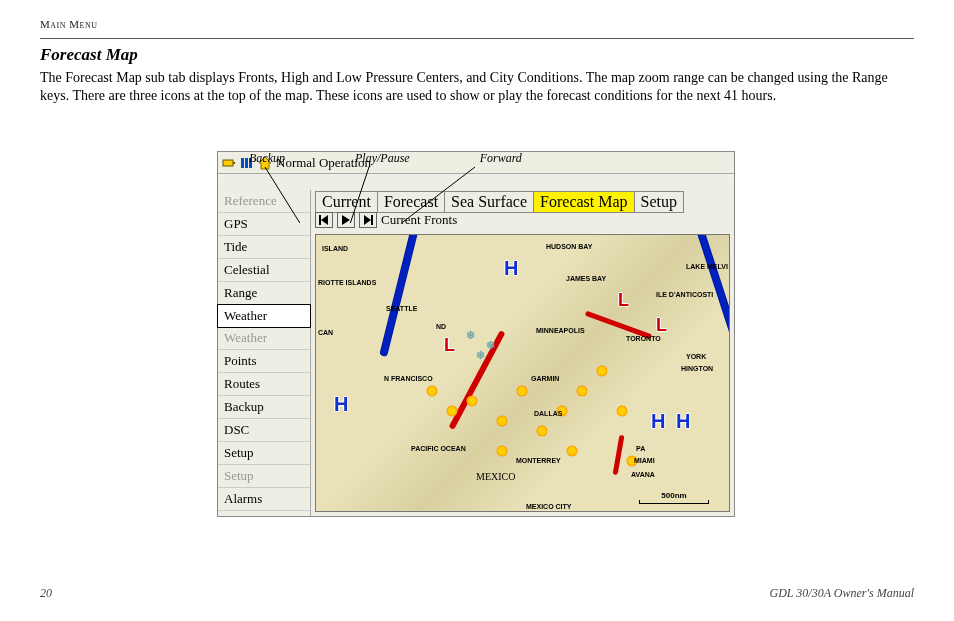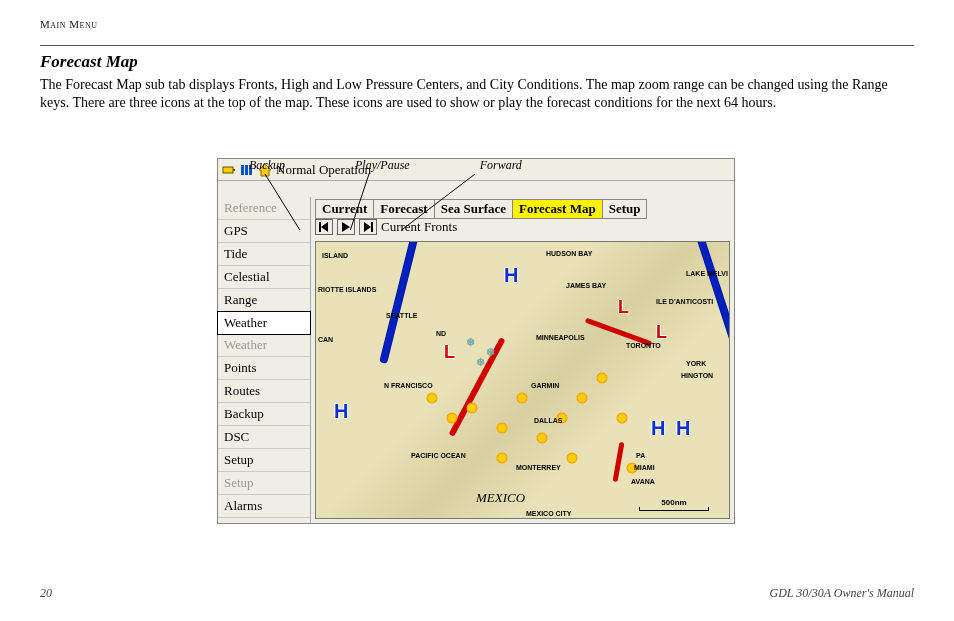--- a/index.html
+++ b/index.html
@@ -11,21 +11,21 @@
     color: #000;
     position: relative;
     padding: 18px 40px 0 40px;
   }
   .header-bar {
     font-size: 11px;
     font-variant: small-caps;
     letter-spacing: 0.5px;
     color: #222;
     border-bottom: 1px solid #555;
-    padding-bottom: 15px;
+    padding-bottom: 8px;
     margin-bottom: 6px;
   }
   .section-title {
     font-weight: bold;
     font-style: italic;
     font-size: 17px;
     margin-bottom: 4px;
   }
   .body-text {
     font-size: 14px;
@@ -105,22 +105,21 @@
     display: flex;
     flex-direction: column;
     background: #efeee4;
   }
   .tabrow {
     display: flex;
     align-items: center;
     height: 22px;
     padding: 2px 4px 0 4px;
     gap: 0;
-    font-size: 13px;
-    font-weight: bold;
+    font-size: 16px;
   }
   .tab {
     padding: 1px 6px;
     border: 1px solid #888;
     background: #efeee4;
     margin-right: -1px;
     cursor: default;
   }
   .tab.active {
     background: #fff200;
@@ -223,21 +222,21 @@
   }
 </style>
 </head>
 <body>
 
 <div class="header-bar">
   <span>Main Menu</span>
 </div>
 
 <div class="section-title">Forecast Map</div>
-<div class="body-text">The Forecast Map sub tab displays Fronts, High and Low Pressure Centers, and City Conditions. The map zoom range can be changed using the Range keys. There are three icons at the top of the map. These icons are used to show or play the forecast conditions for the next 64 hours.</div>
+<div class="body-text">The Forecast Map sub tab displays Fronts, High and Low Pressure Centers, and City Conditions. The map zoom range can be changed using the Range keys. There are three icons at the top of the map. These icons are used to show or play the forecast conditions for the next 41 hours.</div>
 
 <div class="figure-wrap">
 
   <div class="callouts">
     <span>Backup</span>
     <span>Play/Pause</span>
     <span>Forward</span>
   </div>
 
   <svg class="leaders">
@@ -367,21 +366,21 @@
           <div class="city" style="left:215px;top:140px;">GARMIN</div>
           <div class="city" style="left:218px;top:175px;">DALLAS</div>
           <div class="city" style="left:95px;top:210px;">PACIFIC OCEAN</div>
           <div class="city" style="left:200px;top:222px;">MONTERREY</div>
           <div class="city" style="left:320px;top:210px;">PA</div>
           <div class="city" style="left:318px;top:222px;">MIAMI</div>
           <div class="city" style="left:315px;top:236px;">AVANA</div>
           <div class="city" style="left:210px;top:268px;">MEXICO CITY</div>
           <div class="city" style="left:220px;top:278px;">BAHIA DE CAMPECHE</div>
           <div class="city" style="left:355px;top:280px;">SANTO DOMINGO</div>
-          <div class="city" style="left:160px;top:248px;font-size:13px;font-family:'Times New Roman';font-weight:normal;font-style:italic;">MEXICO</div>
+          <div class="city" style="left:160px;top:236px;font-size:10px;font-family:'Times New Roman';font-weight:normal;">MEXICO</div>
 
           <div class="scalebar">
             <span>500nm</span>
             <div class="line"></div>
           </div>
         </div>
       </div>
     </div>
   </div>
 </div>

